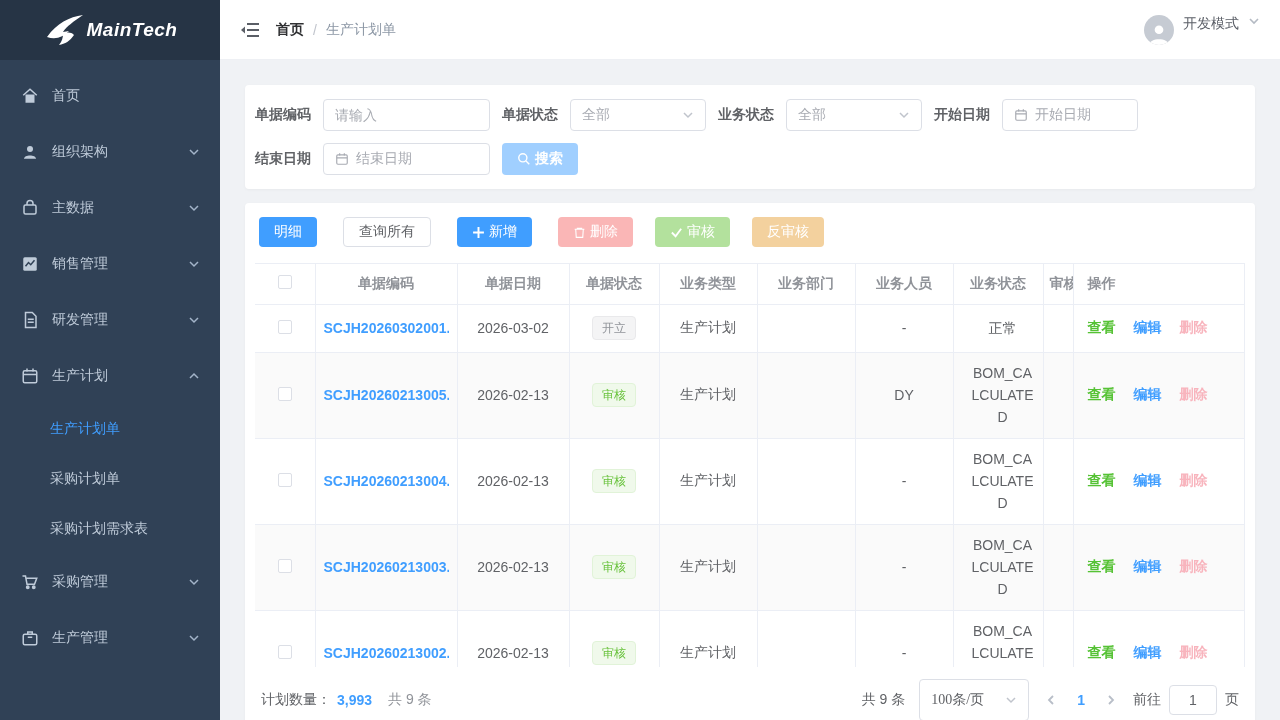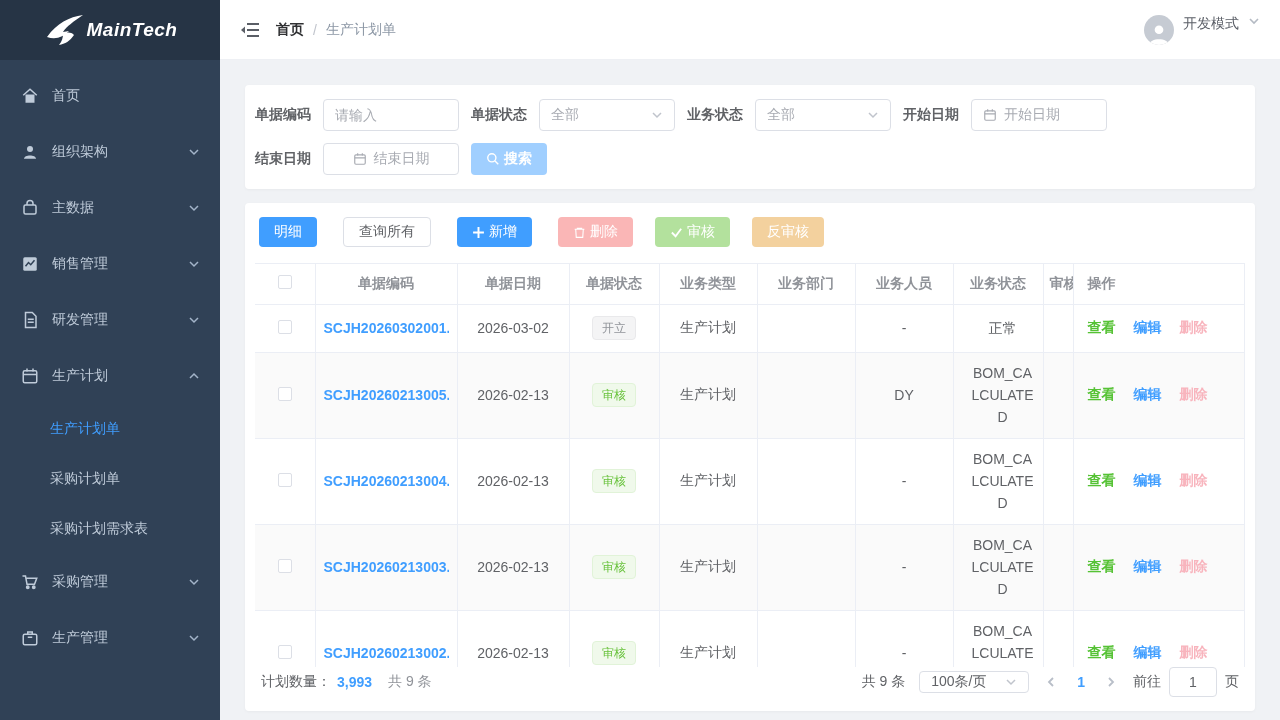--- a/index.html
+++ b/index.html
@@ -37,21 +37,21 @@
 
   
   .filter-card { padding:14px 10px 14px 10px; margin-bottom:14px; }
   .filter-row { display:flex; align-items:center; }
   .filter-row + .filter-row { margin-top:12px; }
   .f-group { display:flex; align-items:center; margin-right:12px; }
   .f-label { color:#606266; margin-right:12px; white-space:nowrap; font-weight:600;}
   .inp { height:32px; border:1px solid #dcdfe6; border-radius:4px; background:#fff; display:flex; align-items:center; padding:0 11px; color:#606266; }
   .inp input { border:none; outline:none; width:100%; font:inherit; color:#606266; background:transparent; }
   .inp input::placeholder { color:#a8abb2; }
-  .w140 { width:136px;justify-content:center; } .w120 { width:136px; }
+  .w140 { width:167px; } .w120 { width:136px; }
   .sel { justify-content:space-between; color:#a8abb2; cursor:pointer; }
   .sel .chev { color:#c0c4cc; }
   .date .cal { color:#a8abb2; margin-right:7px; display:flex; }
   .date .ph { color:#a8abb2; }
 
   .btn { height:30px; border:none; border-radius:4px; padding:0 15px; font:inherit; display:inline-flex; align-items:center; gap:4px; cursor:pointer; white-space:nowrap; }
   .btn-search { height:32px; background:#a0cfff; color:#fff; font-weight:600; cursor:not-allowed; }
   .btn-primary { background:#409eff; color:#fff; }
   .btn-plain { background:#fff; border:1px solid #dcdfe6; color:#606266; }
   .btn-danger-dis { background:#fab6b6; color:#fff; cursor:not-allowed; }
@@ -81,27 +81,27 @@
   .op-view { color:#55c234; font-weight:700; cursor:pointer; }
   .op-edit { color:#409eff; font-weight:700; cursor:pointer; }
   .op-del  { color:#f8b4bd; font-weight:700; cursor:not-allowed; }
   .tag { display:inline-block; height:24px; line-height:22px; padding:0 9px; font-size:12px; border-radius:4px; border:1px solid; }
   .tag-info { background:#f4f4f5; border-color:#e9e9eb; color:#909399; }
   .tag-success { background:#f0f9eb; border-color:#e1f3d8; color:#67c23a; }
   .wrapcell { word-break:break-all; line-height:22px;padding-left:17px; }
   .chkbox { width:14px; height:14px; border:1px solid #dcdfe6; border-radius:2px; background:#fff; display:inline-block; cursor:pointer; }
 
   
-  .table-footer { display:flex; align-items:center; padding:0 6px; }
+  .table-footer { display:flex; align-items:center; margin-top:12px; padding:0 6px; }
   .count-label { color:#606266; }
   .count-num { color:#409eff; font-weight:700; margin:0 8px 0 6px; }
   .count-total { color:#909399; margin-left:8px; }
   .pager { margin-left:auto; display:flex; align-items:center; gap:14px; color:#606266; }
   .pg-total { white-space:nowrap; }
-  .pg-size { width:110px; height:22px; }
+  .pg-size { width:110px; height:42px;font-family:Liberation Serif, serif; }
   .pg-arrow { color:#b8bec8; cursor:pointer; display:flex; padding:0 2px; }
   .pg-page { color:#409eff; font-weight:700; cursor:pointer; padding:0 4px; }
   .pg-goto { display:flex; align-items:center; gap:8px; }
   .pg-goto .inp { width:48px; height:30px; }
   .pg-goto input { text-align:center; }
 </style>
 </head>
 <body>
 
 <div class="app">

